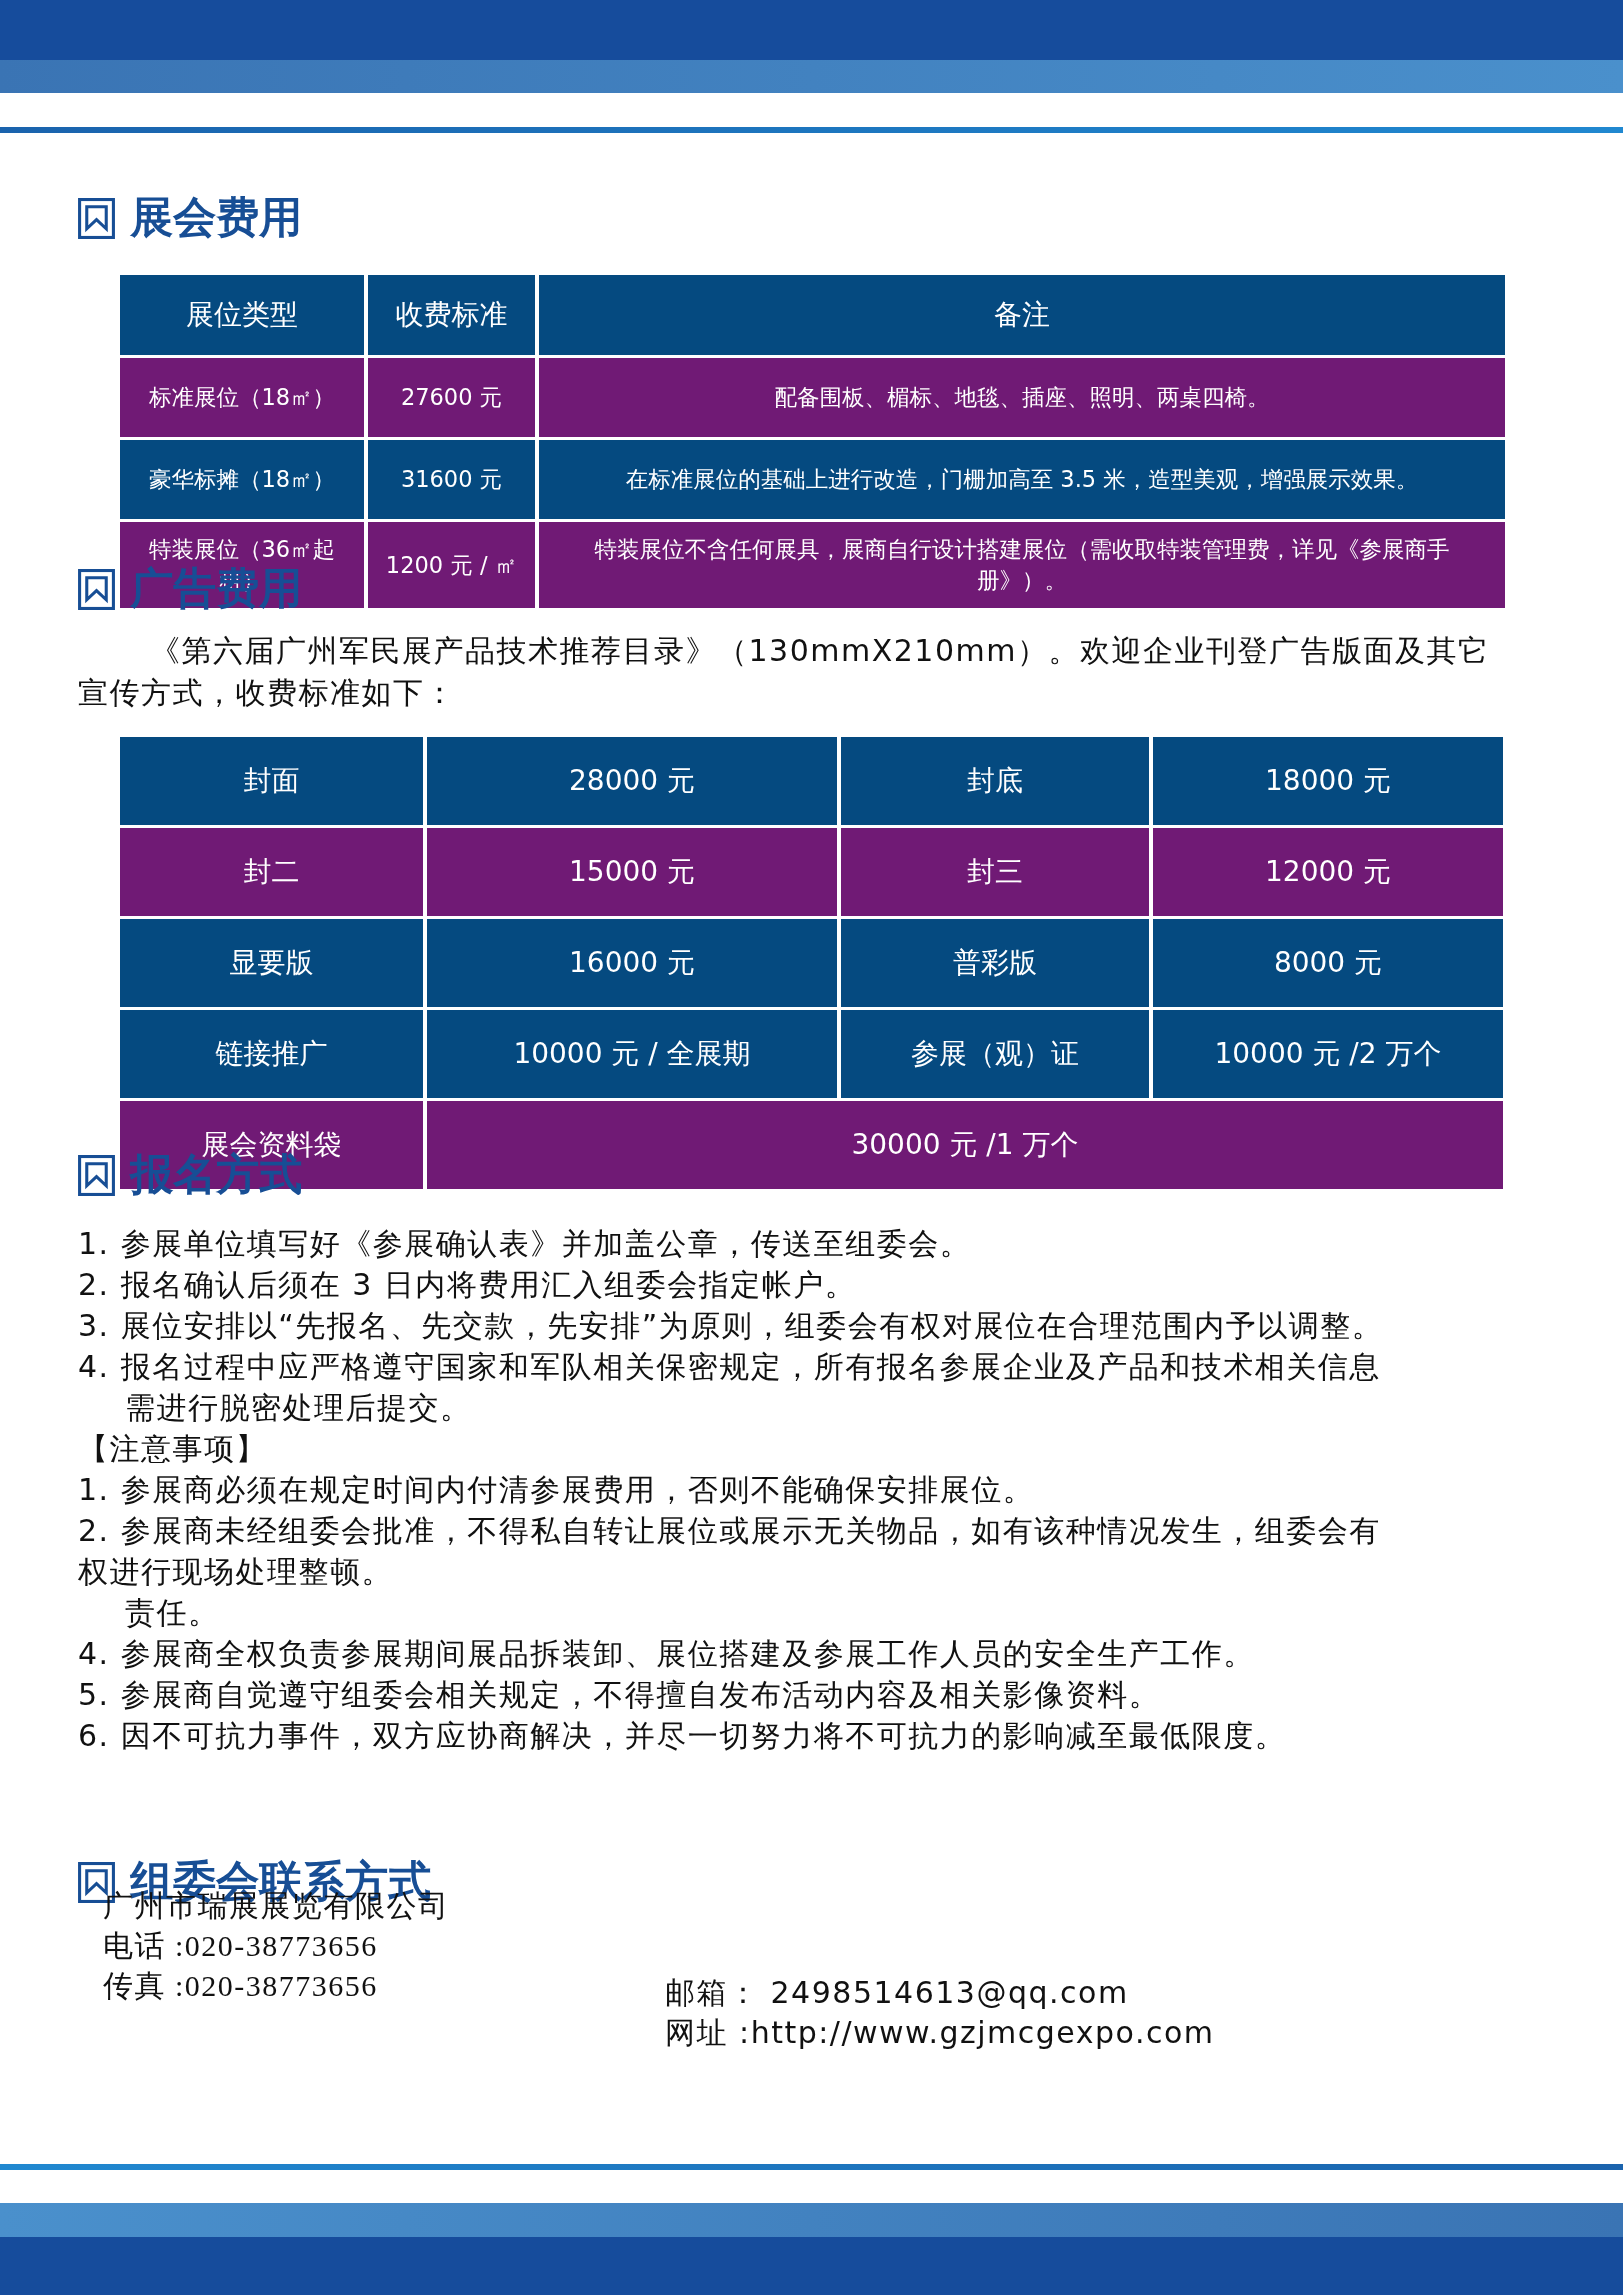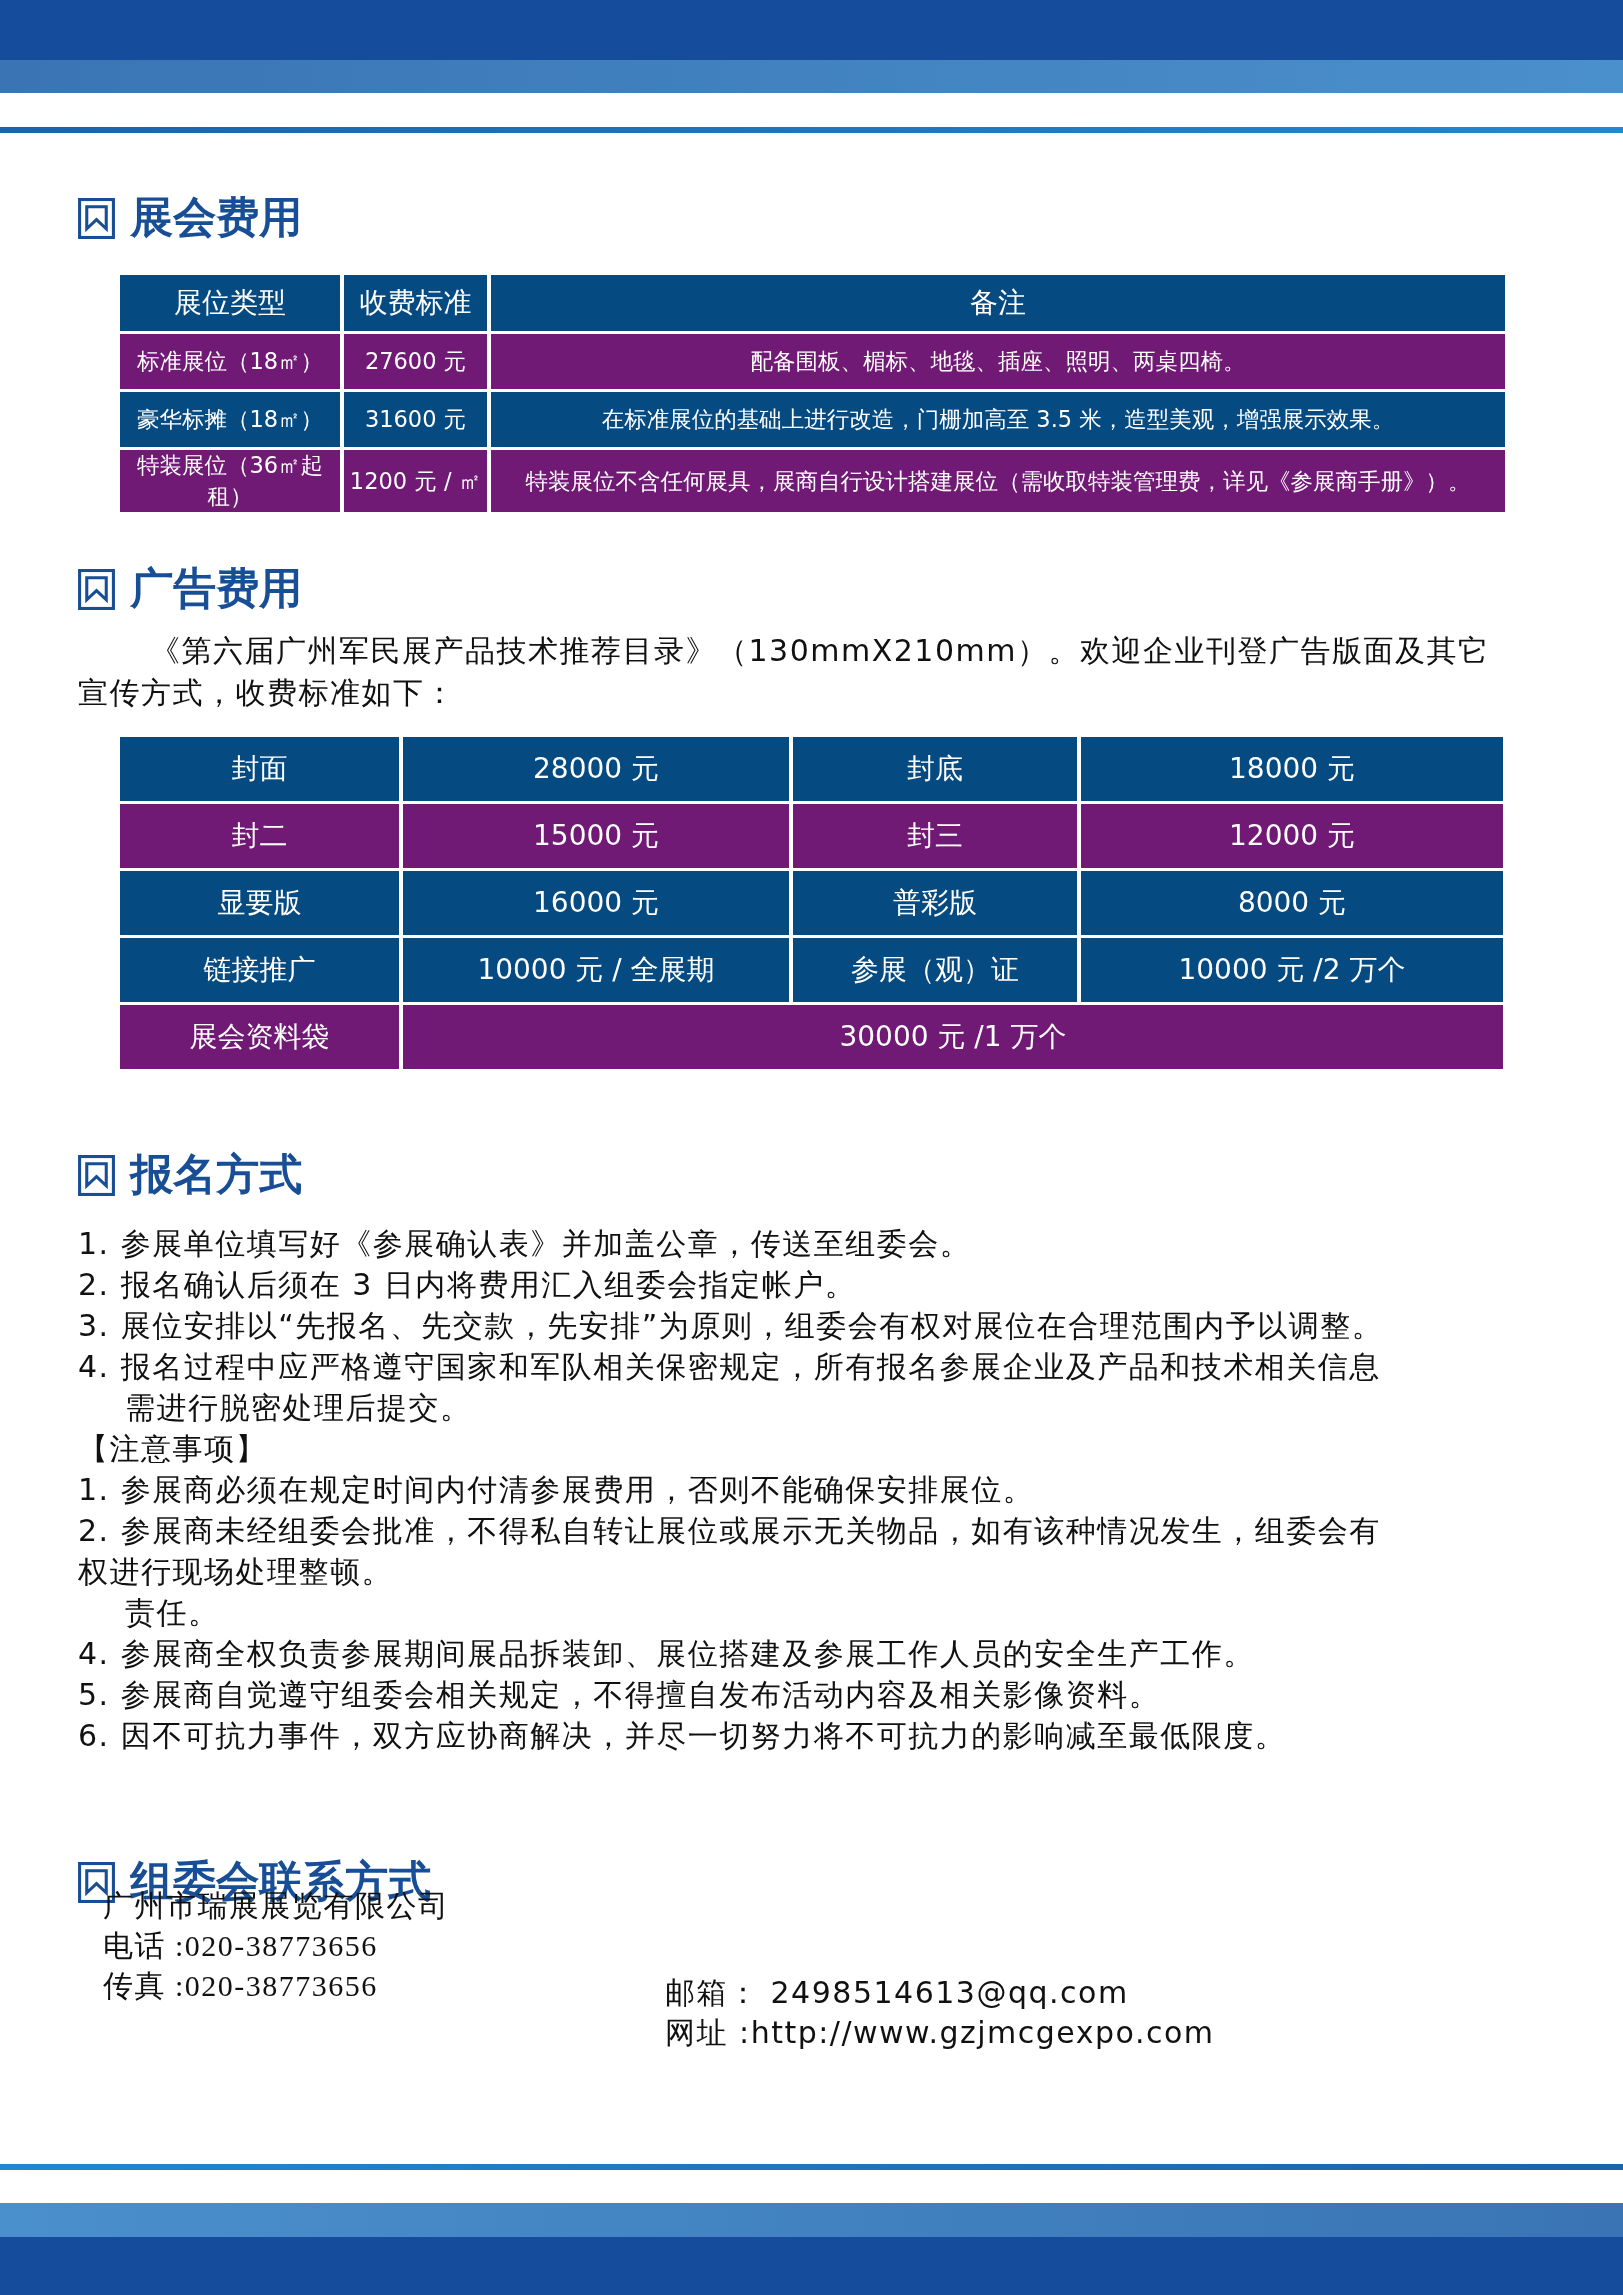--- a/index.html
+++ b/index.html
@@ -15,21 +15,21 @@
   .band-bot-light { position:absolute; left:0; top:2203px; width:1623px; height:34px;
          background:linear-gradient(90deg,#4a90cc,#3a74b4); }
   .band-bot-dark { position:absolute; left:0; top:2237px; width:1623px; height:58px; background:#164c9c; }
 
   .section-title { position:absolute; left:78px; display:flex; align-items:center; gap:15.3px;
          color:#174e95; font-weight:bold; font-size:43px; font-family:"DejaVu Sans",sans-serif; }
   .sec-icon { width:37px; height:41px; position:relative; flex:none; }
   .sec-icon svg { width:37px; height:41px; display:block; }
 
   table.fee { position:absolute; border-collapse:separate; border-spacing:4.1px 3.1px; }
-  table.fee td { color:#fff; text-align:center; vertical-align:middle; padding:0;
+  table.fee td { color:#fff; text-align:center; vertical-align:middle; padding:12px;
          font-family:"DejaVu Sans",sans-serif; }
   .dark { background:#054a80; }
   .light { background:#701a75; }
 
   #t1 { left:116px; top:272px; width:1393px; }
   #t1 td { height:55px; font-size:22.5px; }
   #t1 tr.head td { font-size:28px; height:56px; }
   #t1 td.c1 { width:220px; }
   #t1 td.c2 { width:143px; }
 

